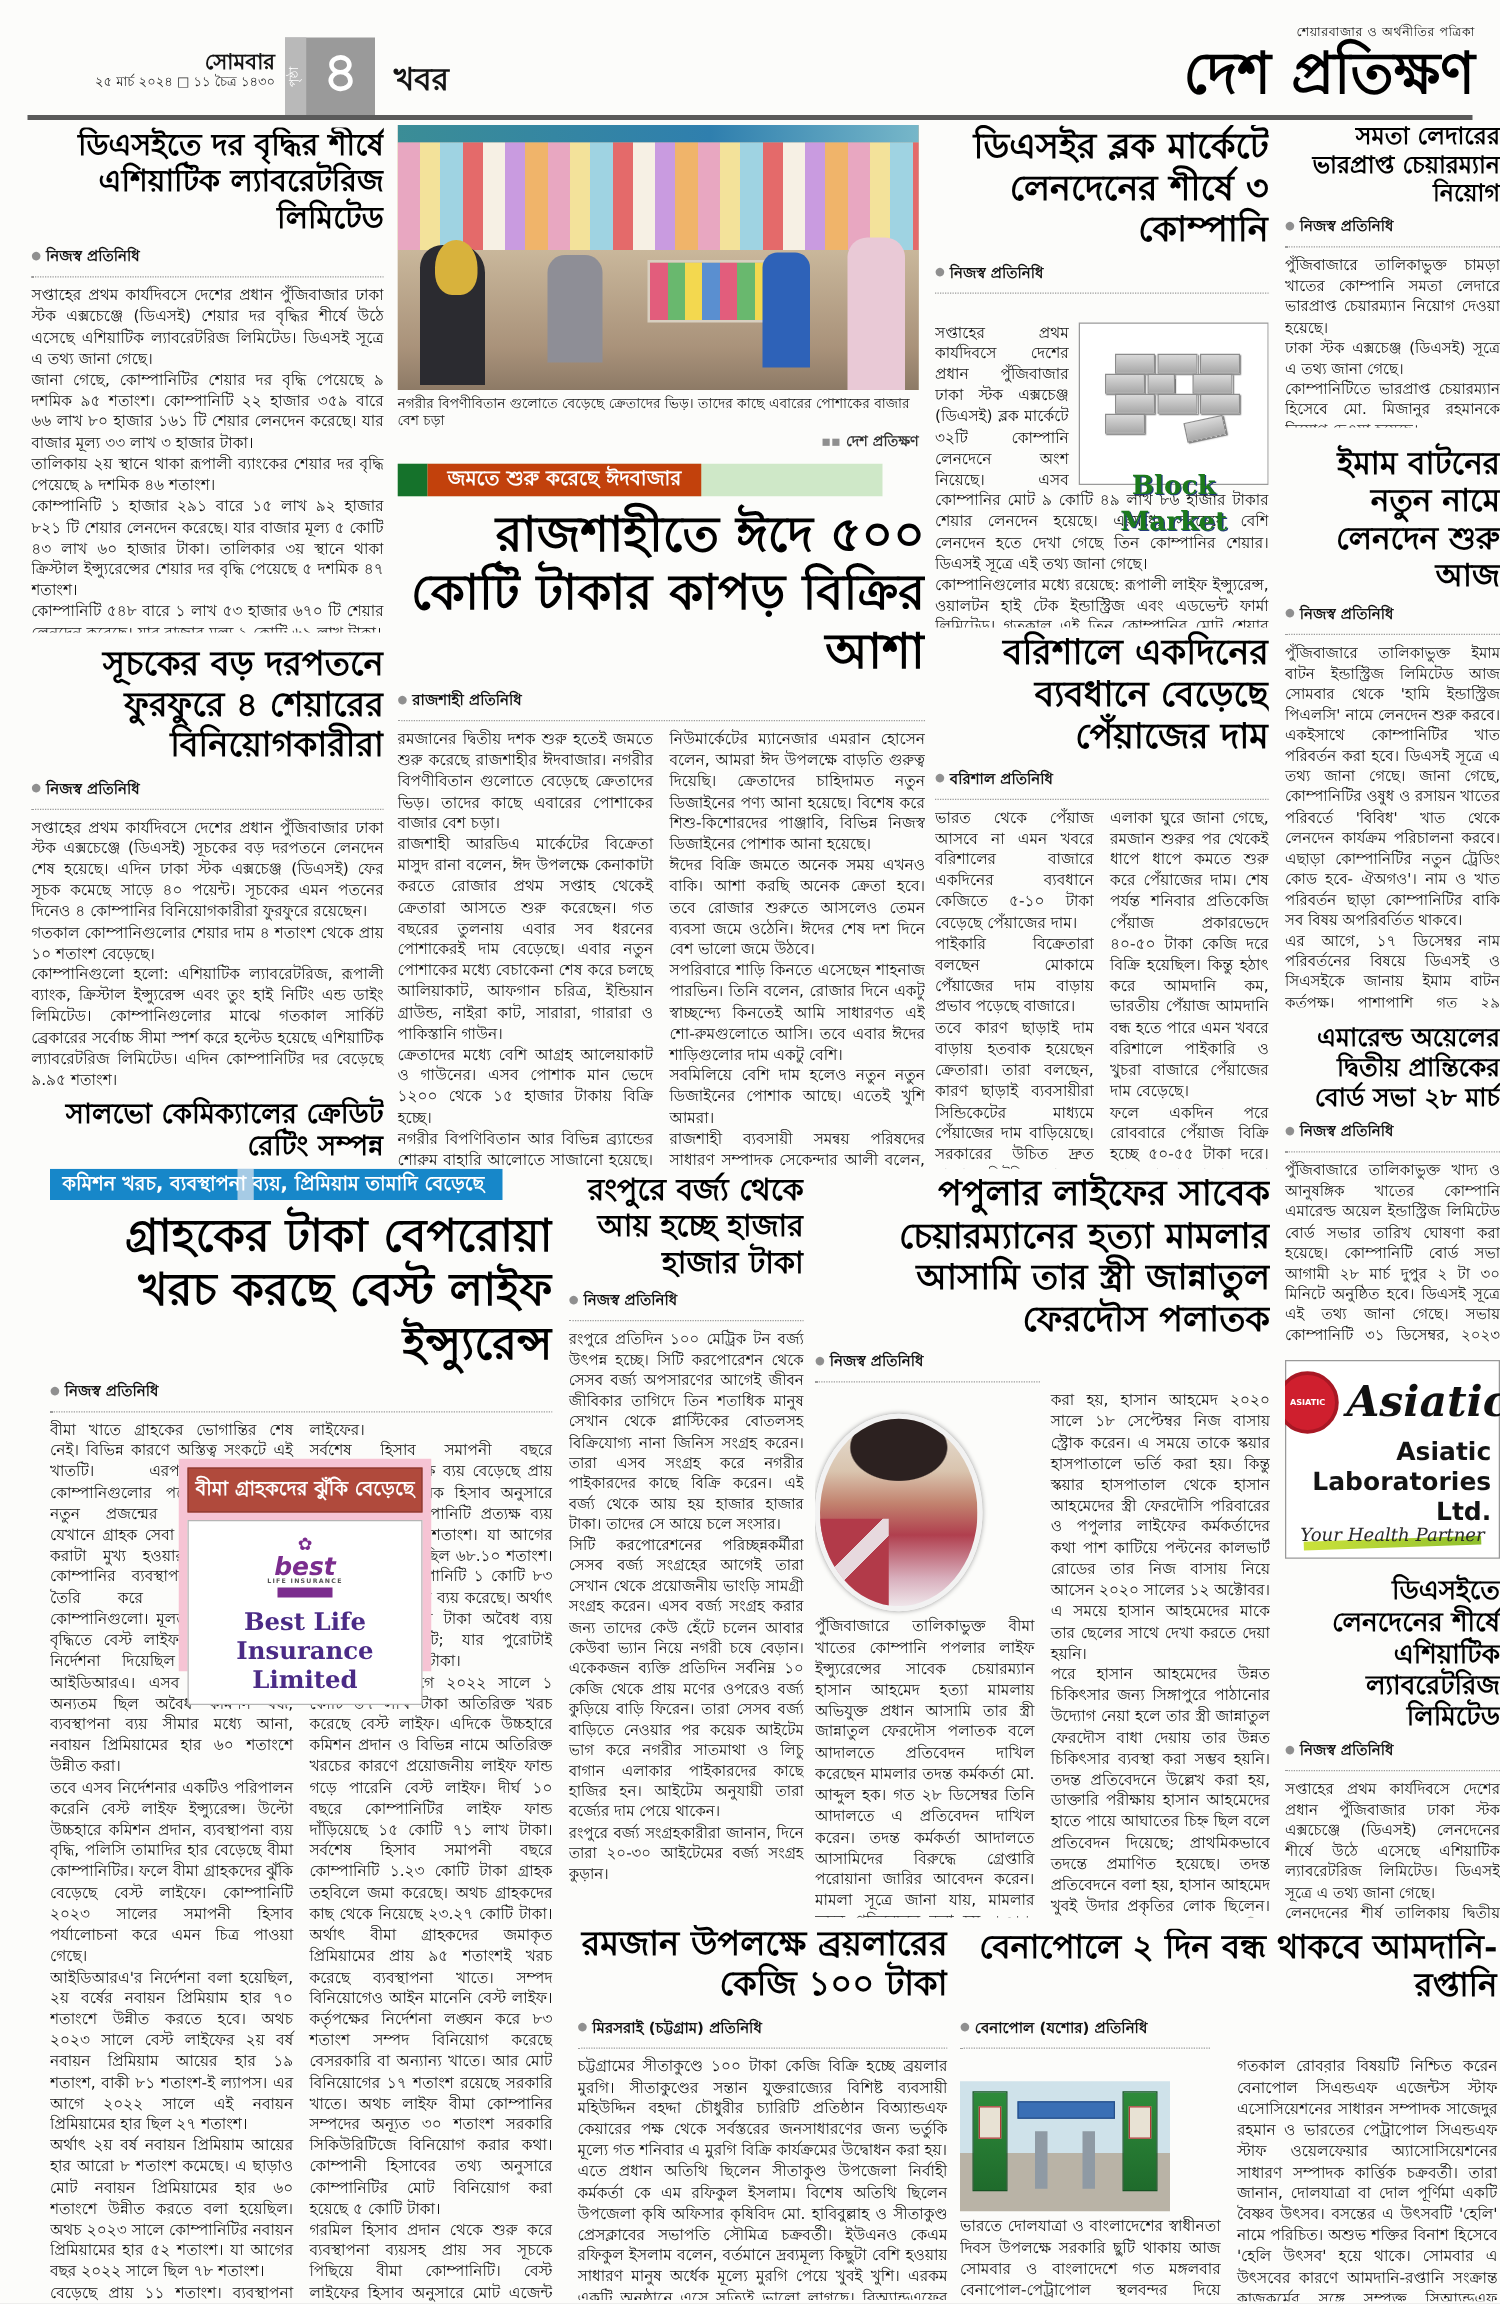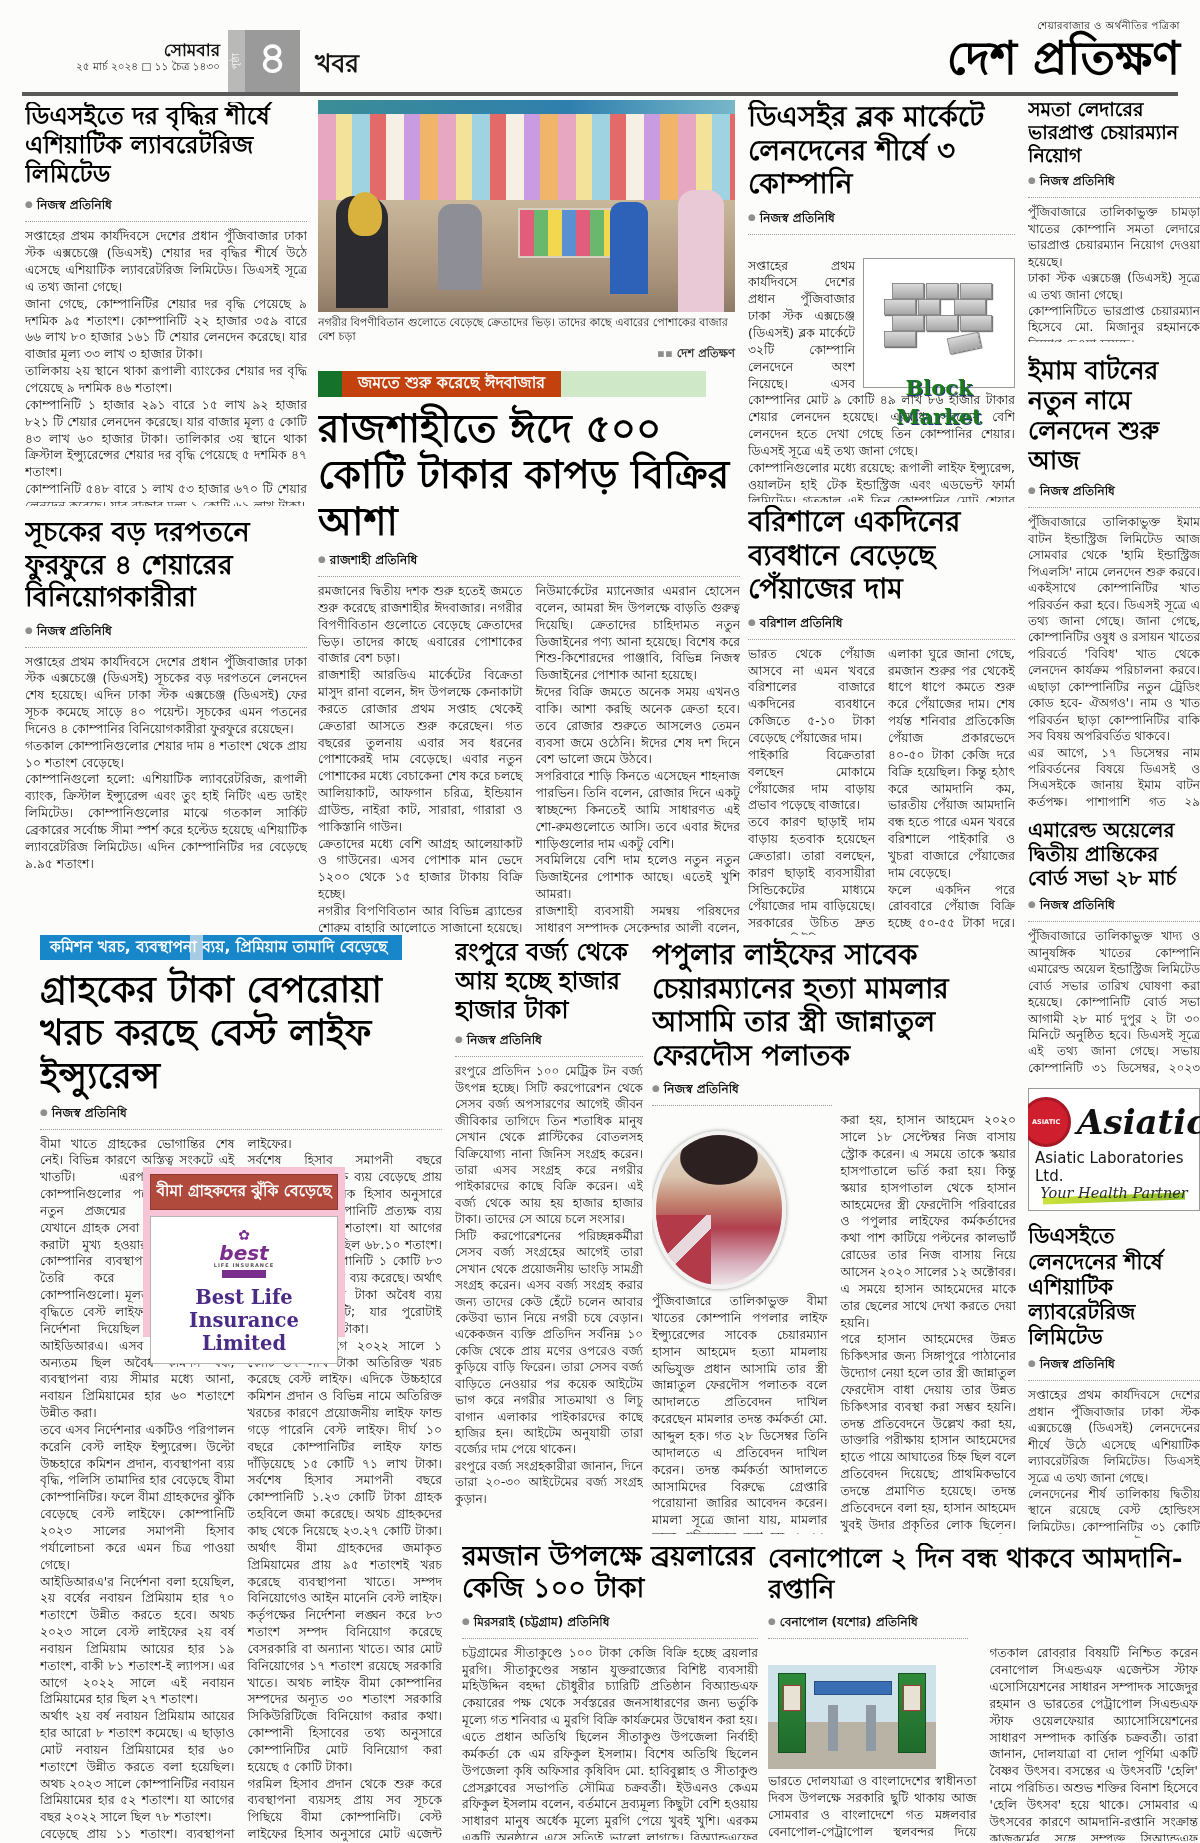--- a/index.html
+++ b/index.html
@@ -16,21 +16,21 @@
   .pagebox .strip span{transform:rotate(-90deg);white-space:nowrap;}
   .pagebox .num{flex:1;color:#fff;font-size:44px;font-weight:bold;display:flex;
         align-items:center;justify-content:center;font-family:"DejaVu Serif",serif;}
   .section-label{font-size:25px;font-weight:bold;}
   .mast{ text-align:right;}
   .mast .tag{font-size:10px;color:#111;letter-spacing:.5px;}
   .mast .nameplate{font-size:46px;font-weight:bold;color:#000;line-height:1.02;
         font-family:"DejaVu Serif","DejaVu Sans",serif;}
   .headrule{border-top:4px solid #5a5a5a;}
   
-  .headline{font-weight:bold;color:#000;text-align:left;line-height:1.2;
+  .headline{font-weight:bold;color:#000;text-align:right;line-height:1.2;
         font-family:"DejaVu Serif","DejaVu Sans",serif;}
   .byline{font-size:12px;font-weight:bold;border-bottom:1px dotted #9a9a9a;
         padding:2px 0 5px;margin-bottom:6px;}
   .byline .dot{color:#8f8f8f;font-size:9px;vertical-align:2px;margin-right:4px;}
   .bodytext{font-size:12.3px;line-height:1.37;text-align:justify;white-space:pre-line;
         overflow:hidden;}
   .cols2{column-count:2;column-gap:13px;column-fill:auto;}
   
   .kicker-green{display:flex;height:26px;background:#cfe8c8;}
   .kicker-green .sq{width:24px;background:#15722b;}
@@ -65,21 +65,21 @@
   .bl-name{color:#4b2b86;font-weight:bold;font-size:19.5px;font-family:"DejaVu Serif",serif;}
   
   .ad{border:1px solid #999;background:#fff;padding:8px 6px;box-sizing:border-box;}
   .ad .row{display:flex;align-items:center;justify-content:center;gap:6px;}
   .ad .circ{width:44px;height:44px;border-radius:50%;background:#cf1f2e;color:#fff;
         display:flex;align-items:center;justify-content:center;flex-shrink:0;
         border:3px solid #a81824;}
   .ad .circ span{font-size:6.5px;font-weight:bold;background:#cf1f2e;}
   .ad .brand{font-size:34px;font-style:italic;font-weight:bold;color:#111;
         font-family:"DejaVu Serif",serif;}
-  .ad .co{font-weight:normal;font-size:15px;text-align:left;margin-top:2px;}
+  .ad .co{font-weight:bold;font-size:20px;text-align:right;margin-top:2px;}
   .ad .slogan{font-style:italic;font-size:14.5px;text-align:center;color:#2a2a2a;
         font-family:"DejaVu Serif",serif;position:relative;z-index:1;}
   .ad .swoosh{height:7px;background:linear-gradient(90deg,#cbe23a,#8fbf2e);
         transform:rotate(-2deg);margin:-6px 8px 0;}
   
   .portrait{border-radius:50%;border:4px solid #f2f2f2;box-shadow:0 0 4px #999;
         overflow:hidden;position:relative;float:left;margin:2px 8px 4px 0;
         background:linear-gradient(180deg,#e8e2d8 0%,#d9c4ae 28%,#c2836f 45%,#b03f4e 62%,#d8aebc 85%,#efe6ea 100%);}
   .portrait .hair{position:absolute;top:-8px;left:18px;right:18px;height:62px;
         border-radius:50%;background:radial-gradient(ellipse at center,#2c2120 60%,transparent 62%);}
@@ -118,20 +118,21 @@
 কোম্পানিটি ৫৪৮ বারে ১ লাখ ৫৩ হাজার ৬৭০ টি শেয়ার লেনদেন করেছে। যার বাজার মূল্য ১ কোটি ৬৯ লাখ টাকা।
 তালিকায় থাকা অন্যান্য কোম্পানিগুলোর মধ্যে -আইসিবি এএমসিএল ফার্স্ট অগ্রণী ব্যাংক ফান্ডের ৩.৮৫ শতাংশ, এমারেল্ড অয়েলের ৩.৪৩ শতাংশ, শাইনপুকুর সিরামিকের ৩.৩৬ শতাংশ, প্রগতি লাইফ ইন্স্যুরেন্সের ৩.২৮ শতাংশ, রূপালী লাইফ ইন্স্যুরেন্সের ২.৯৫ শতাংশ, শাশা ডেনিমসের ২.৭১ শতাংশ এবং এনভয় টেক্সটাইলের ২.৫৫ শতাংশ শেয়ার দর বেড়েছে।</div>
 
     <h2 class="headline" style="font-size:27px;margin:10px 0 6px;">সূচকের বড় দরপতনে ফুরফুরে ৪ শেয়ারের বিনিয়োগকারীরা</h2>
     <div class="byline"><span class="dot">●</span><span>নিজস্ব প্রতিনিধি</span></div>
     <div class="bodytext" style="height:216px;">সপ্তাহের প্রথম কার্যদিবসে দেশের প্রধান পুঁজিবাজার ঢাকা স্টক এক্সচেঞ্জে (ডিএসই) সূচকের বড় দরপতনে লেনদেন শেষ হয়েছে। এদিন ঢাকা স্টক এক্সচেঞ্জ (ডিএসই) ফের সূচক কমেছে সাড়ে ৪০ পয়েন্ট। সূচকের এমন পতনের দিনেও ৪ কোম্পানির বিনিয়োগকারীরা ফুরফুরে রয়েছেন।
 গতকাল কোম্পানিগুলোর শেয়ার দাম ৪ শতাংশ থেকে প্রায় ১০ শতাংশ বেড়েছে।
 কোম্পানিগুলো হলো: এশিয়াটিক ল্যাবরেটরিজ, রূপালী ব্যাংক, ক্রিস্টাল ইন্স্যুরেন্স এবং তুং হাই নিটিং এন্ড ডাইং লিমিটেড। কোম্পানিগুলোর মাঝে গতকাল সার্কিট ব্রেকারের সর্বোচ্চ সীমা স্পর্শ করে হল্টেড হয়েছে এশিয়াটিক ল্যাবরেটরিজ লিমিটেড। এদিন কোম্পানিটির দর বেড়েছে ৯.৯৫ শতাংশ।
 অন্যদিকে, রূপালী ব্যাংকের শেয়ার দর বেড়েছে ৯.৪৬ শতাংশ, ক্রিস্টাল ইন্স্যুরেন্সের ৫.৪৬ শতাংশ এবং তুং হাই নিটিং এন্ড ডাইং লিমিটেডের ৪.৪৪ শতাংশ। কোম্পানিগুলোর মধ্যে রূপালী ব্যাংকের শেয়ারও সার্কিট ব্রেকারের সর্বোচ্চ সীমা স্পর্শ করে হল্টেড ছিল। কিন্তু শেষ বেলায় সেল প্রেসারে কোম্পানিটির হল্টেড ছুটে যায়।</div>
 
+    <h2 class="headline" style="font-size:22px;margin:8px 0 4px;">সালভো কেমিক্যালের ক্রেডিট রেটিং সম্পন্ন</h2>
 
   </section>
 
   <section class="abs" style="left:318px;top:100px;width:422px;height:835px;overflow:hidden;">
     <div class="photo" style="width:417px;height:212px;">
       <div class="abs" style="left:0;top:0;width:100%;height:14px;background:linear-gradient(90deg,#3b8d96,#2f7fae 60%,#77b7c9);"></div>
       <div class="abs" style="left:0;top:14px;width:100%;height:86px;background:repeating-linear-gradient(90deg,#e8a7c1 0 18px,#f3e29a 18px 34px,#9fd3e2 34px 52px,#e46a6a 52px 68px,#f6f0e4 68px 86px,#c99be0 86px 102px,#f0b46a 102px 120px);"></div>
       <div class="abs" style="left:0;top:100px;width:100%;height:112px;background:linear-gradient(180deg,#c9b79b,#a9927a 70%,#8d7a66);"></div>
       <div class="abs" style="left:200px;top:108px;width:120px;height:46px;background:repeating-linear-gradient(90deg,#e25d7c 0 14px,#69b86e 14px 28px,#f3d84f 28px 42px,#5a8fd0 42px 56px);border:2px solid #d8cfc0;"></div>
       <div class="abs" style="left:18px;top:96px;width:52px;height:112px;background:#2b2b30;border-radius:18px 22px 0 0;"></div>

